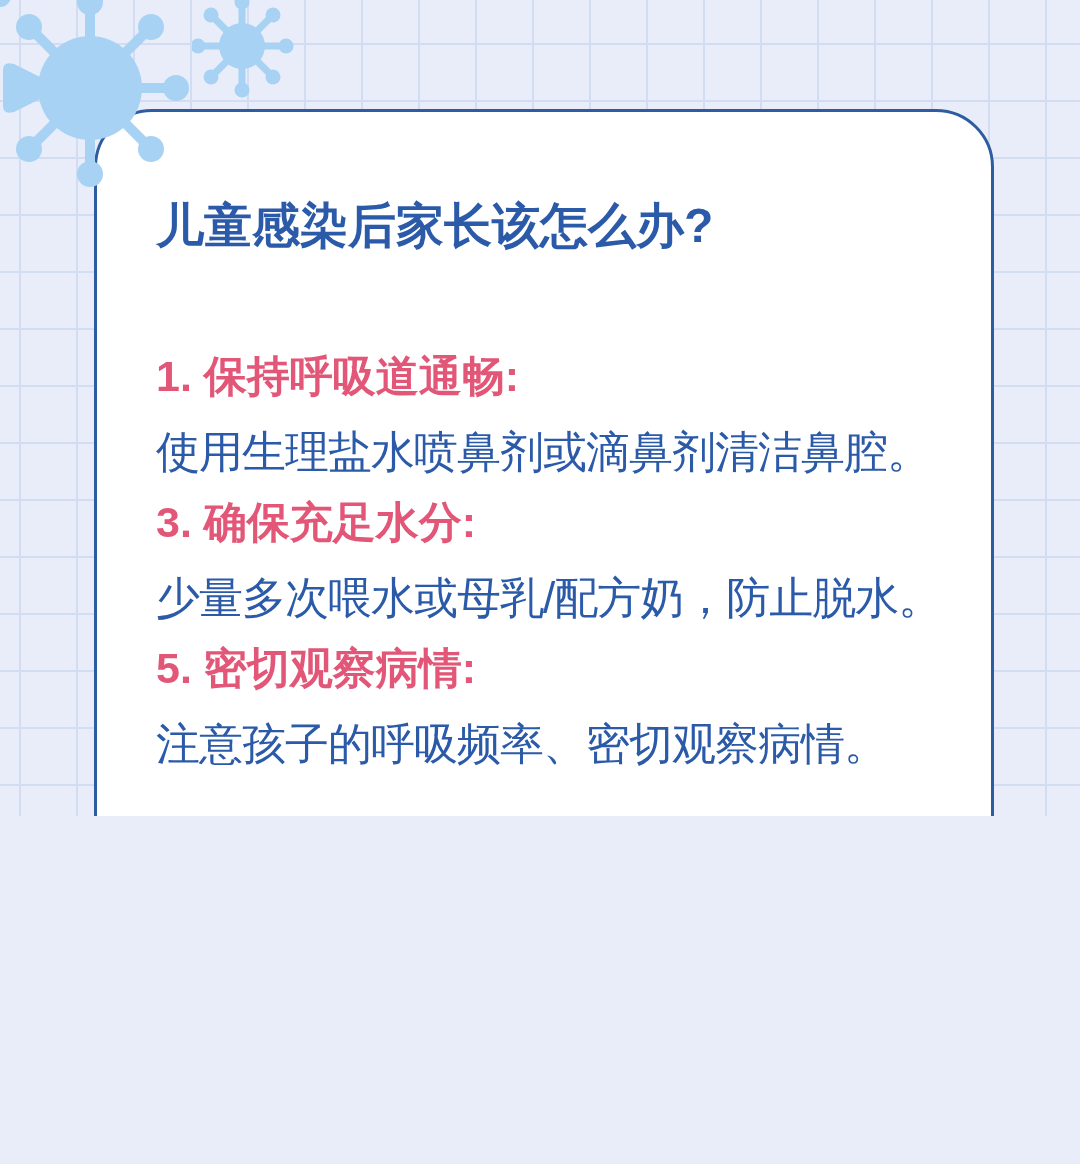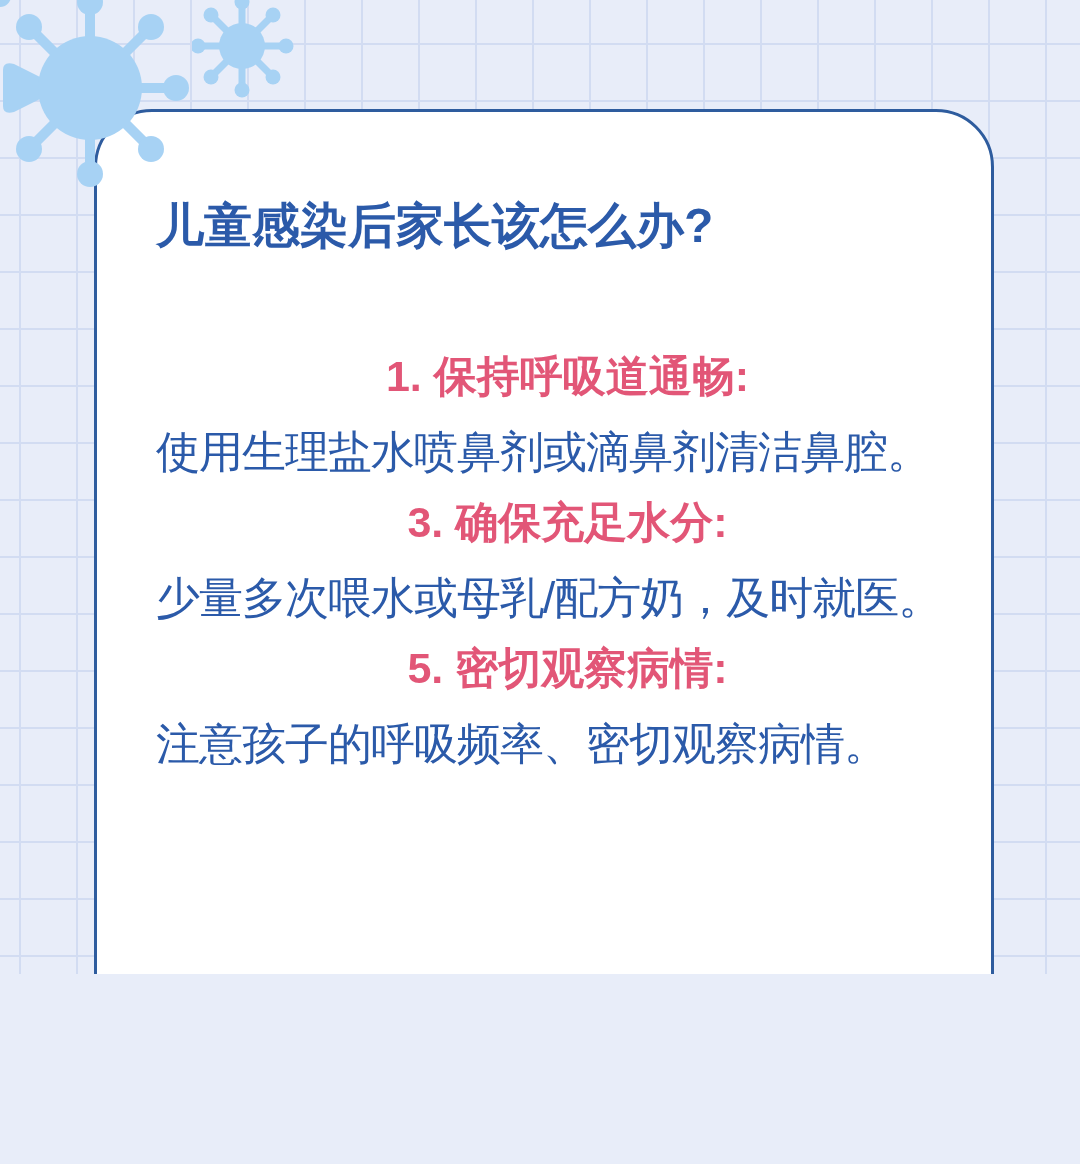--- a/index.html
+++ b/index.html
@@ -15,21 +15,21 @@
   }
   *{margin:0;padding:0;box-sizing:border-box;}
   html,body{width:1080px;height:1164px;}
   body{
     font-family:"Liberation Sans","DejaVu Sans",sans-serif;
     background:var(--background);
     overflow:hidden;
   }
   .stage{
     position:relative;
-    width:1080px;height:974px;
+    width:1080px;height:816px;
     background-color:var(--background);
     background-image:
       linear-gradient(var(--grid_line) 2px, transparent 2px),
       linear-gradient(90deg, var(--grid_line) 2px, transparent 2px);
     background-size:57px 57px;
     background-position:19px 43px;
     overflow:hidden;
   }
   .virus-large{position:absolute;left:-12px;top:-64px;width:212px;height:254px;z-index:3;}
   .virus-small{position:absolute;left:192px;top:-12px;width:104px;height:110px;z-index:1;}
@@ -53,21 +53,20 @@
     letter-spacing:0px;
     color:var(--title_text);
     margin-bottom:96px;
   }
   .item-heading{
     font-size:43px;
     line-height:48px;
     font-weight:bold;
     color:var(--heading_text);
     margin-bottom:16px;
-    text-align:center;
   }
   .item-body{
     font-size:44px;
     line-height:72px;
     font-weight:400;
     letter-spacing:-1px;
     color:var(--body_text);
     margin-bottom:10px;
   }
   .bottom-strip{
@@ -106,21 +105,21 @@
   <div class="card">
     <h1 class="card-title">儿童感染后家长该怎么办?</h1>
 
     <div class="item">
       <div class="item-heading">1. 保持呼吸道通畅:</div>
       <div class="item-body">使用生理盐水喷鼻剂或滴鼻剂清洁鼻腔。</div>
     </div>
 
     <div class="item">
       <div class="item-heading">3. 确保充足水分:</div>
-      <div class="item-body">少量多次喂水或母乳/配方奶，及时就医。</div>
+      <div class="item-body">少量多次喂水或母乳/配方奶，防止脱水。</div>
     </div>
 
     <div class="item">
       <div class="item-heading">5. 密切观察病情:</div>
       <div class="item-body">注意孩子的呼吸频率、密切观察病情。</div>
     </div>
 
   </div>
 
   <svg class="virus-large" viewBox="-12 -64 212 254" aria-hidden="true">

